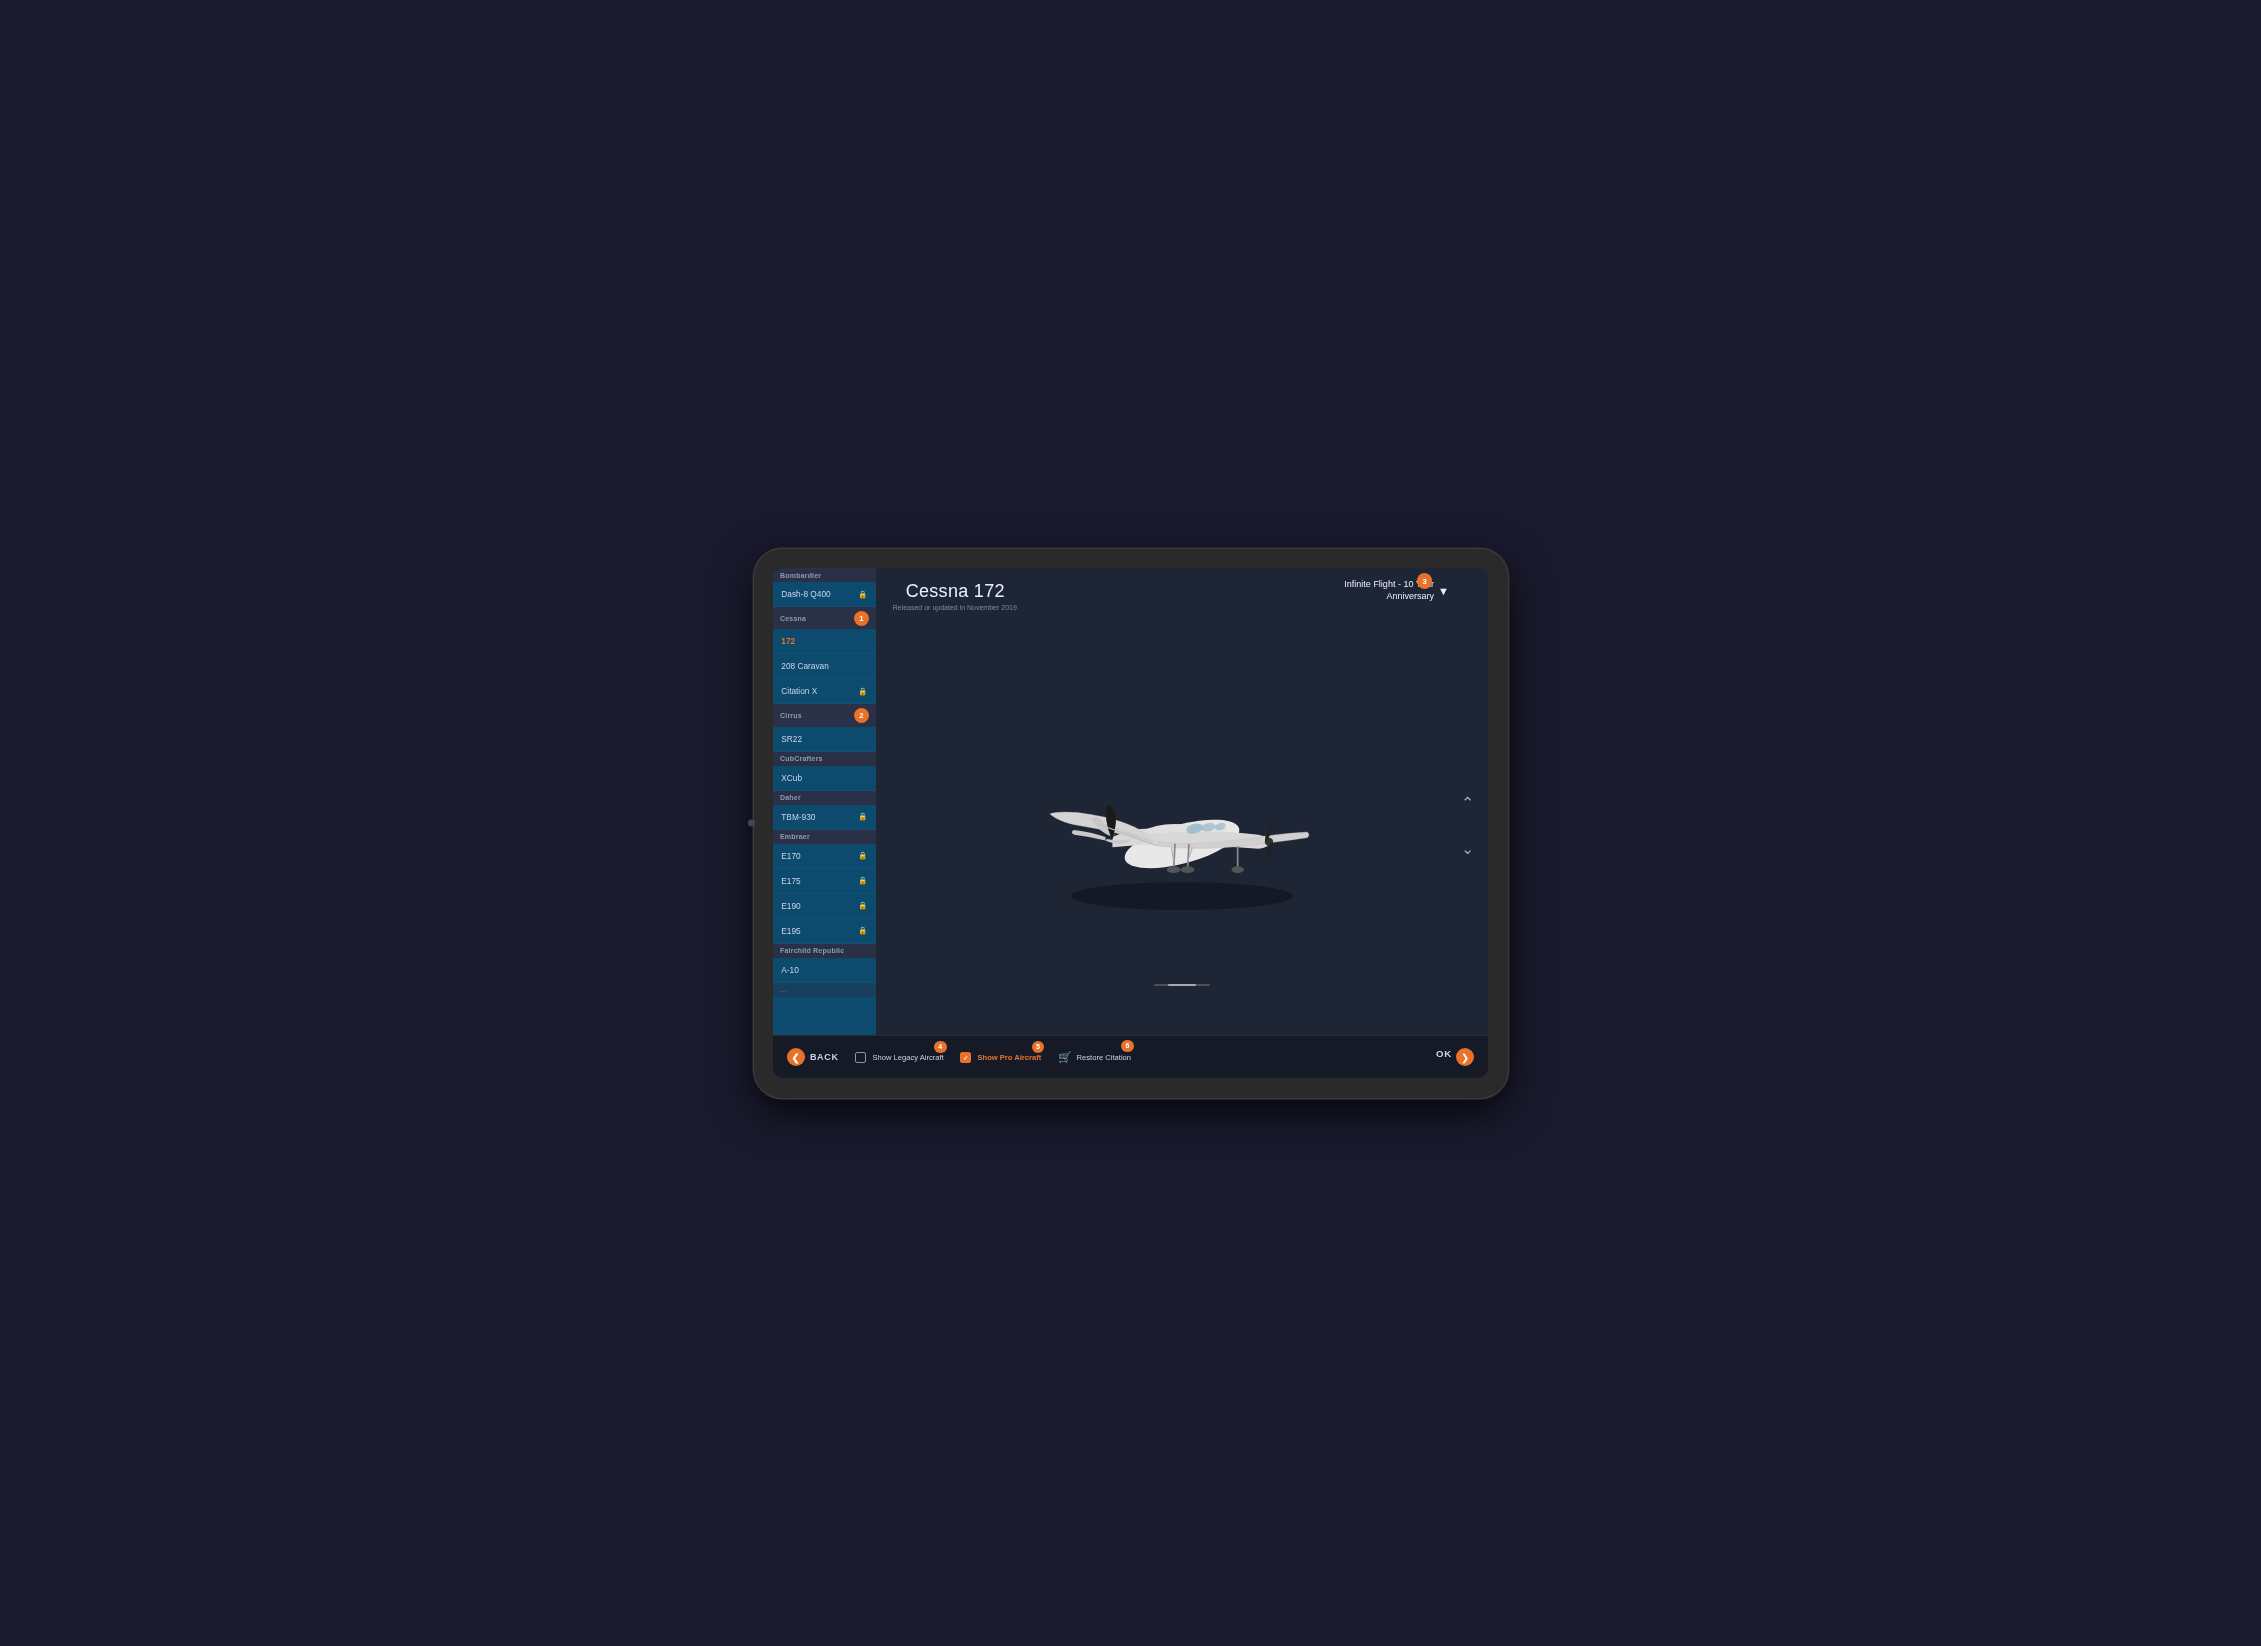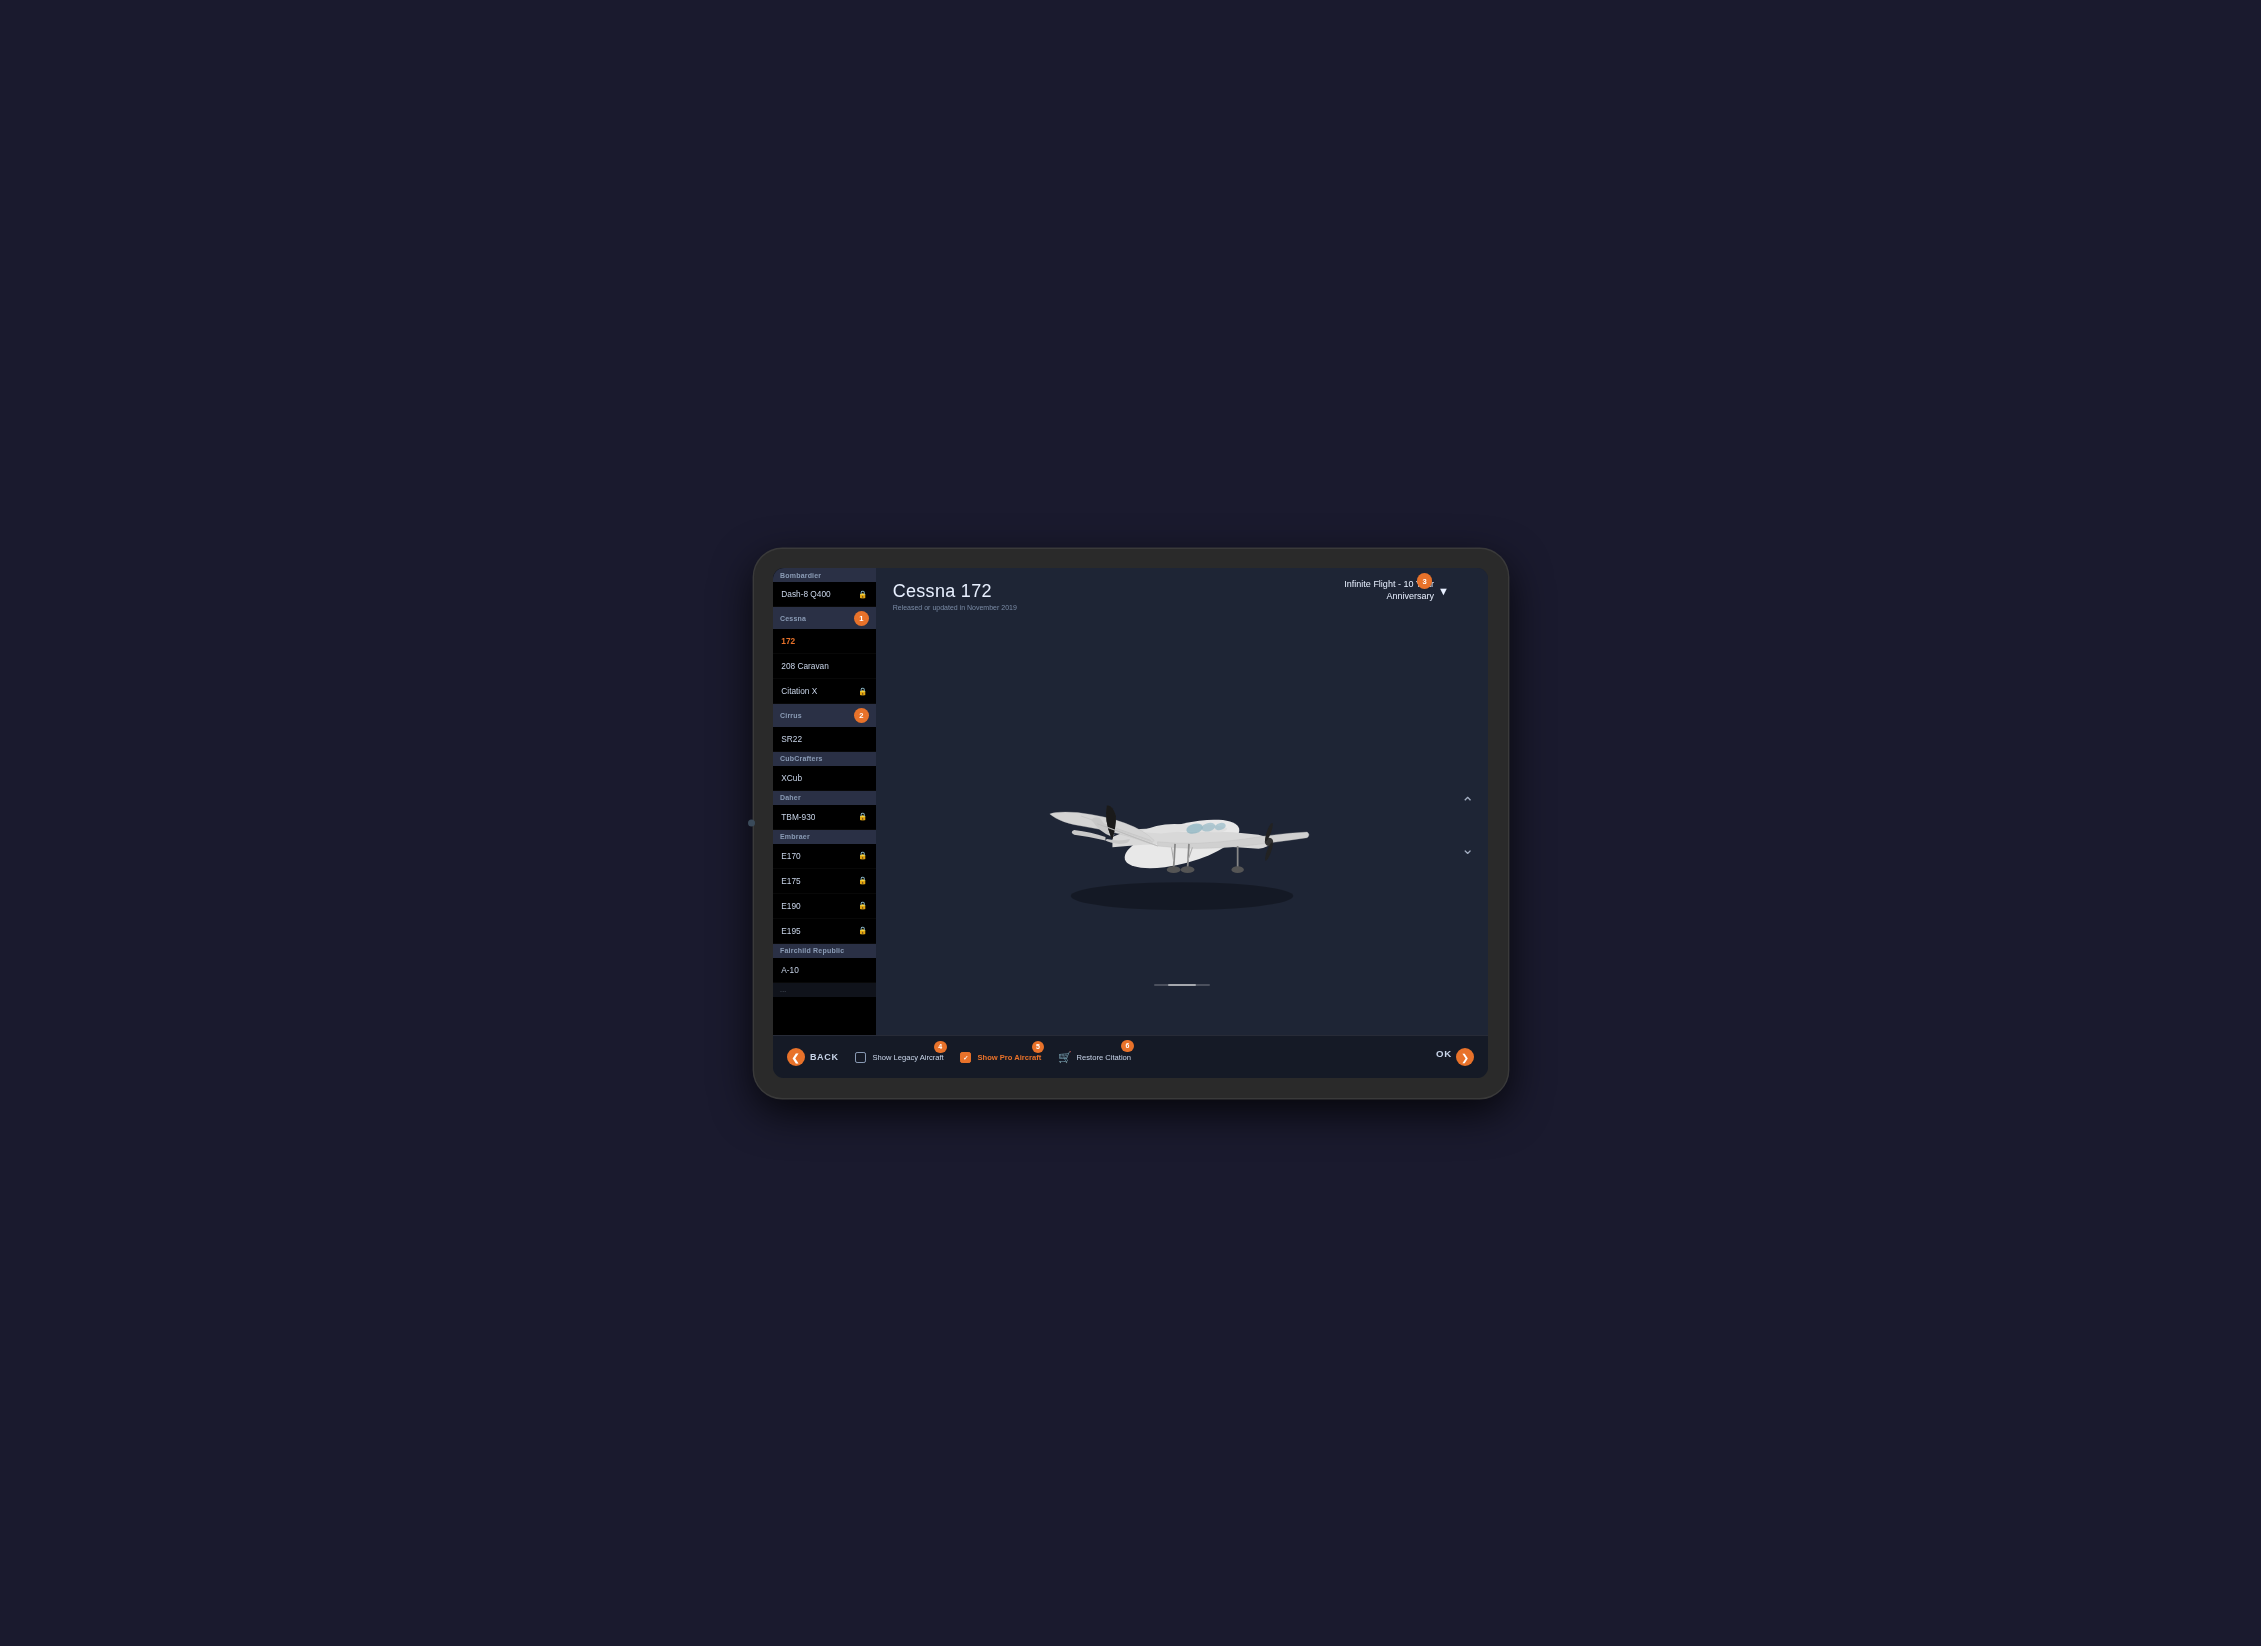--- a/index.html
+++ b/index.html
@@ -31,21 +31,21 @@
       position: relative;
     }
     .main-content {
       display: flex;
       flex: 1;
       overflow: hidden;
     }
     
     .sidebar {
       width: 103px;
-      background: #000000;
+      background: #0c4a6e;
       overflow-y: auto;
       flex-shrink: 0;
       scrollbar-width: none;
     }
     .sidebar::-webkit-scrollbar { display: none; }
     .sidebar-group-header {
       background: #2a3045;
       color: #8a9bb5;
       font-size: 7px;
       padding: 3.5px 7px;
@@ -77,20 +77,21 @@
       flex-direction: column;
     }
     .detail-header {
       padding: 12.5px 16.7px 7px;
     }
     .detail-title {
       color: #e8f0ff;
       font-size: 18px;
       font-weight: 300;
       letter-spacing: 0.3px;
+      margin-left: 13px;
     }
     .detail-subtitle {
       color: #7a8ba5;
       font-size: 7px;
       margin-top: 2.1px;
     }
     .aircraft-display {
       flex: 1;
       display: flex;
       align-items: center;

